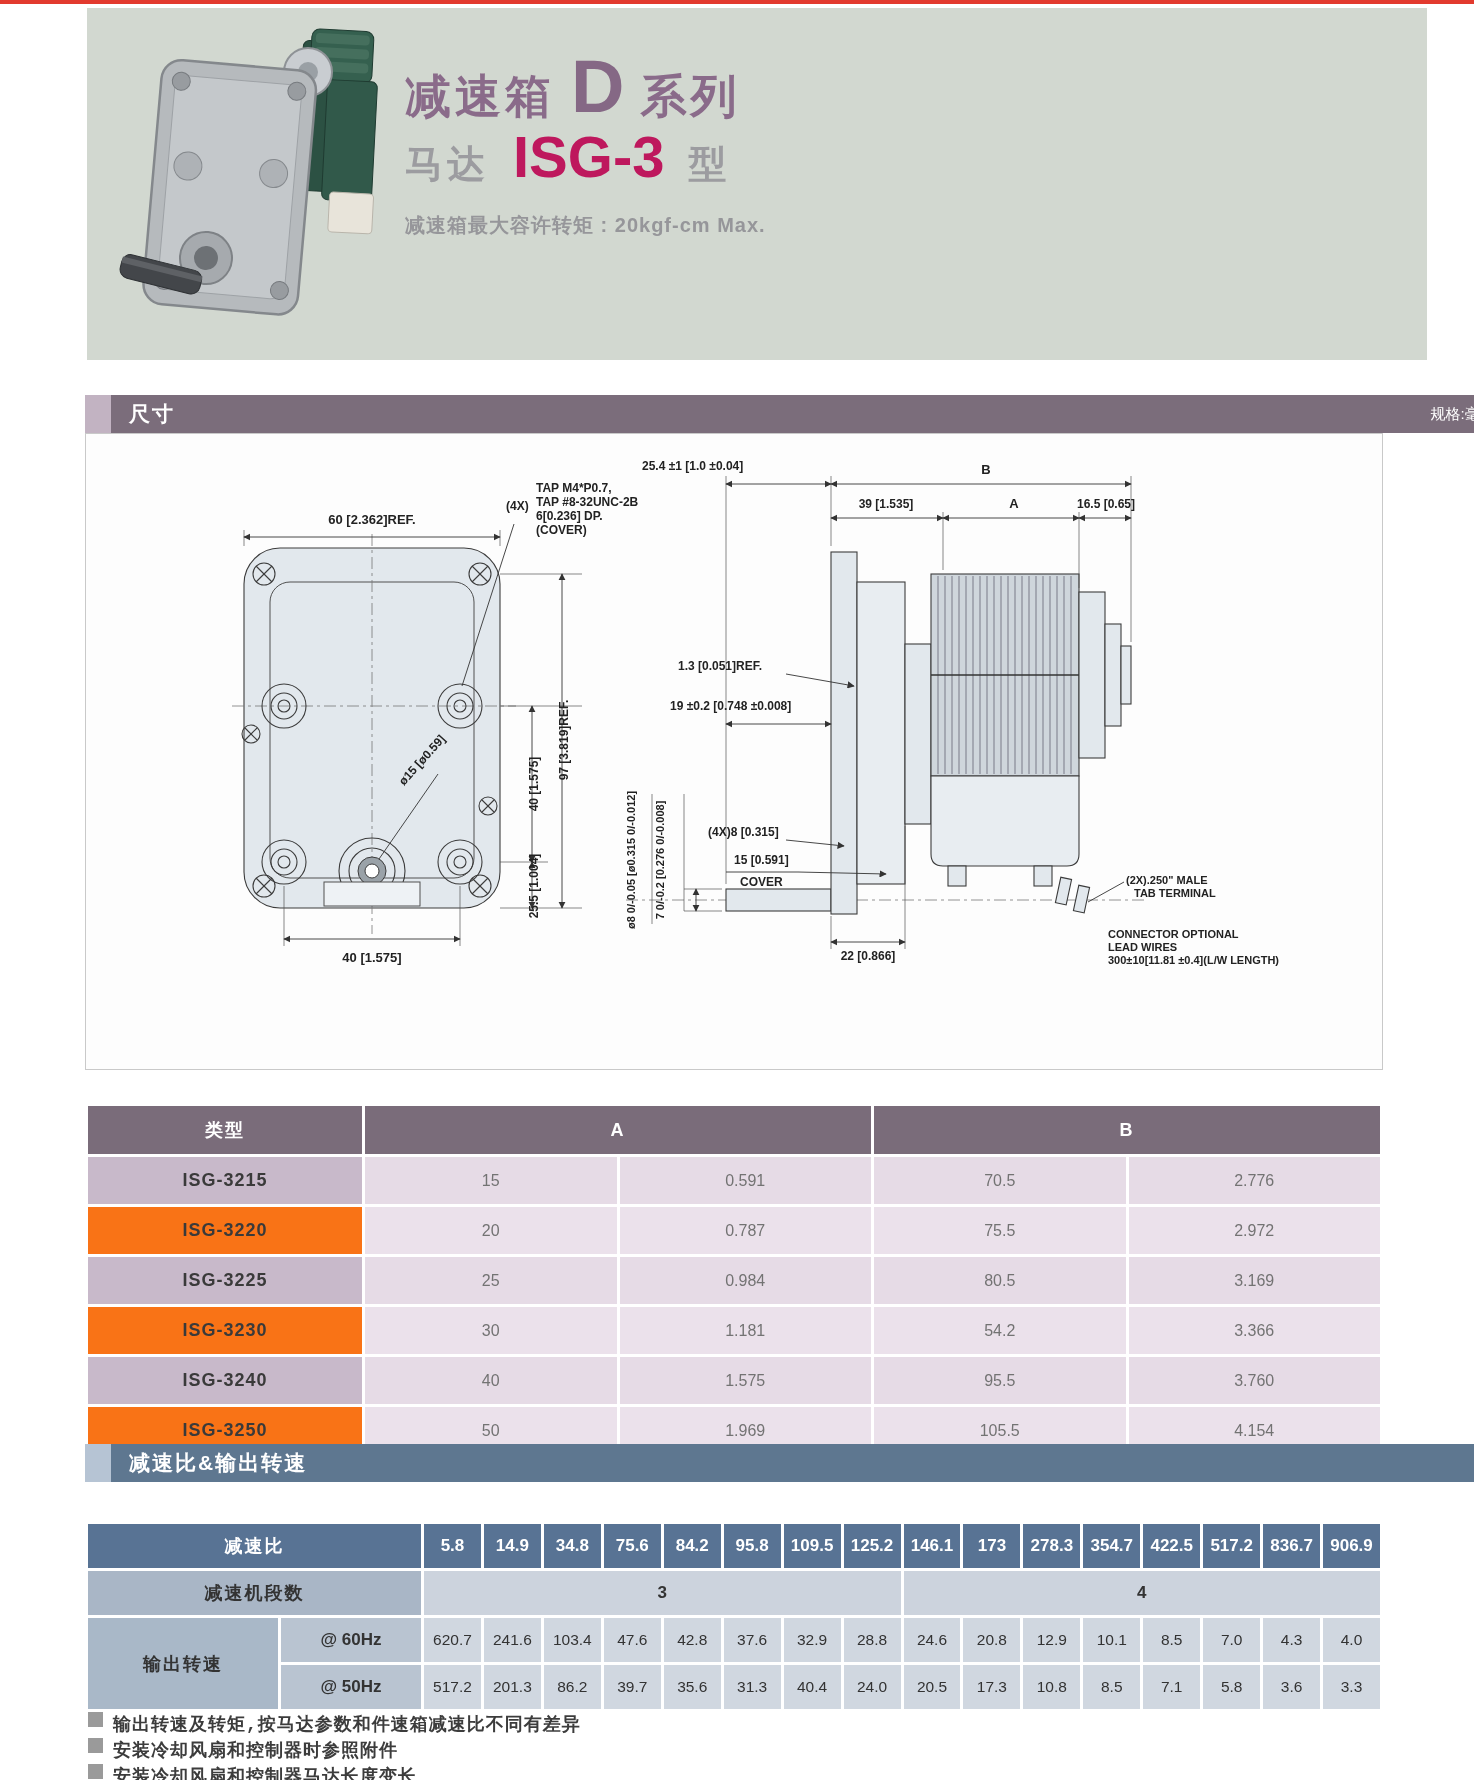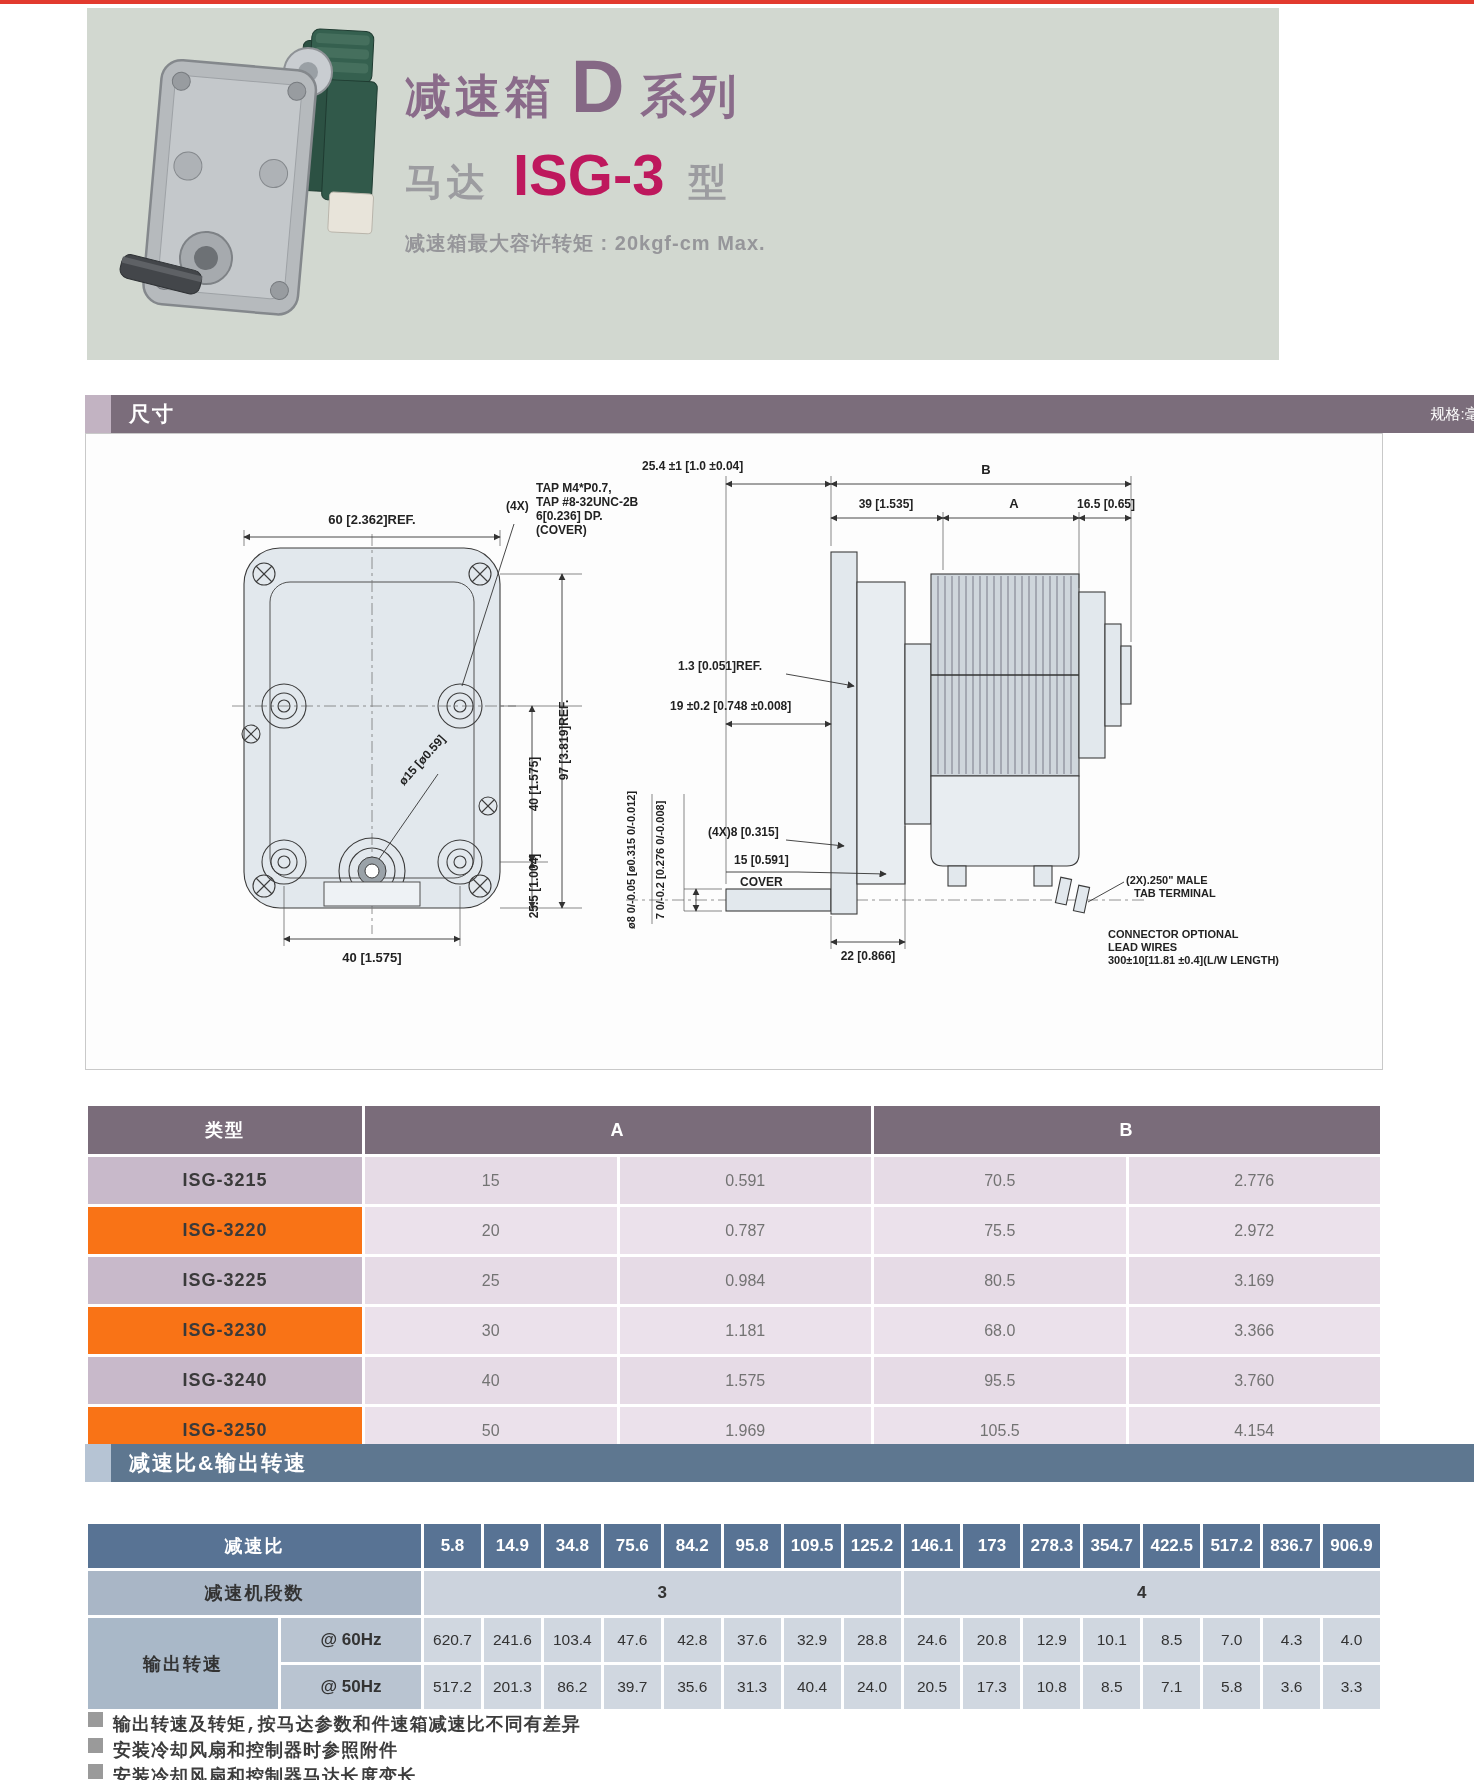--- a/index.html
+++ b/index.html
@@ -1,29 +1,29 @@
 <!DOCTYPE html>
 <html><head>
 <meta charset="utf-8">
 <style>
   html,body{margin:0;padding:0;background:#ffffff;}
   .page{position:relative;width:1474px;height:1780px;background:#ffffff;overflow:hidden;
         font-family:"Liberation Sans",sans-serif;color:#333;}
   .top-accent{position:absolute;left:0;top:0;width:100%;height:4px;background:#e23a2e;}
 
   
-  .banner{position:absolute;left:87px;top:8px;width:1192px;height:352px;background:#d2d8d0;}
+  .banner{position:absolute;left:87px;top:8px;width:1340px;height:352px;background:#d2d8d0;}
   .product-photo{position:absolute;left:25px;top:12px;}
   .banner-text{position:absolute;left:318px;top:42px;}
   .t-line{display:flex;align-items:baseline;gap:16px;}
   .t1a{font-size:46px;font-weight:bold;color:#8a6b8a;letter-spacing:4px;}
   .t1b{font-size:74px;font-weight:bold;color:#856885;line-height:1;}
   .t2a{font-size:38px;font-weight:bold;color:#9c9ca0;letter-spacing:4px;}
   .t2b{font-size:58px;font-weight:bold;color:#be185d;line-height:1;text-align:right;}
-  .t-line2{margin-top:18px;gap:24px;}
+  .t-line2{gap:24px;}
   .t3{margin-top:22px;font-size:20px;font-weight:bold;color:#96969a;letter-spacing:1px;}
 
   
   .secbar{position:absolute;left:85px;width:1458px;height:38px;display:flex;align-items:center;}
   .secbar .sq{width:26px;height:38px;flex:0 0 26px;}
   .secbar .sec-title{color:#fff;font-size:21px;font-weight:bold;margin-left:18px;letter-spacing:2px;}
   .secbar .sec-note{color:#fff;font-size:15px;margin-left:auto;margin-right:10px;}
   .bar-dim{top:395px;background:#7b6d7b;}
   .bar-dim .sq{background:#c2b3c2;}
   .bar-ratio{top:1444px;background:#5e7790;}
@@ -350,21 +350,21 @@
           <td class="tcol">ISG-3225</td>
           <td class="dcol">25</td>
           <td class="dcol">0.984</td>
           <td class="dcol">80.5</td>
           <td class="dcol">3.169</td>
         </tr>
         <tr class="alt">
           <td class="tcol">ISG-3230</td>
           <td class="dcol">30</td>
           <td class="dcol">1.181</td>
-          <td class="dcol">68.0</td>
+          <td class="dcol">54.2</td>
           <td class="dcol">3.366</td>
         </tr>
         <tr>
           <td class="tcol">ISG-3240</td>
           <td class="dcol">40</td>
           <td class="dcol">1.575</td>
           <td class="dcol">95.5</td>
           <td class="dcol">3.760</td>
         </tr>
         <tr class="alt">

